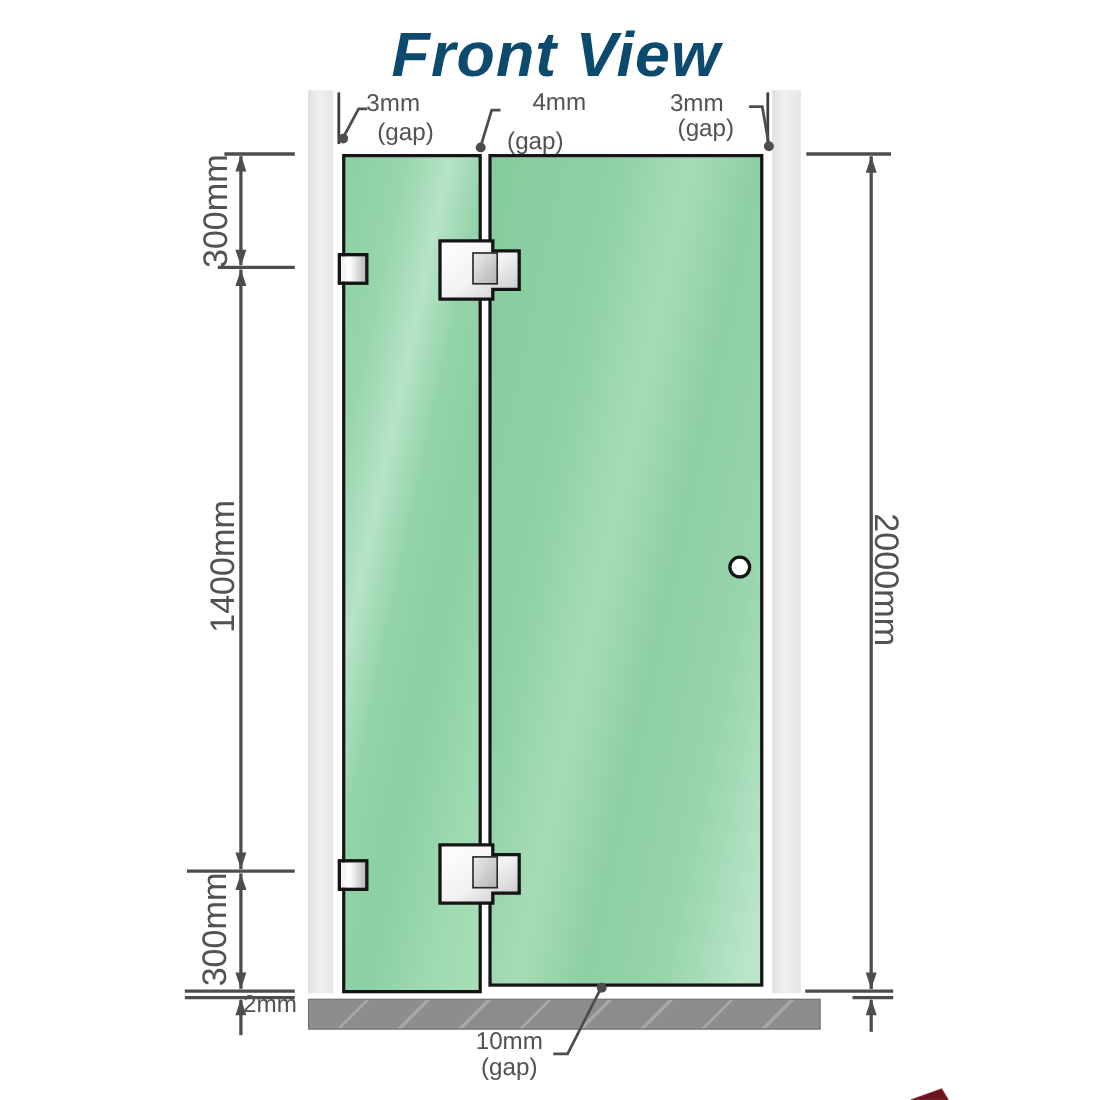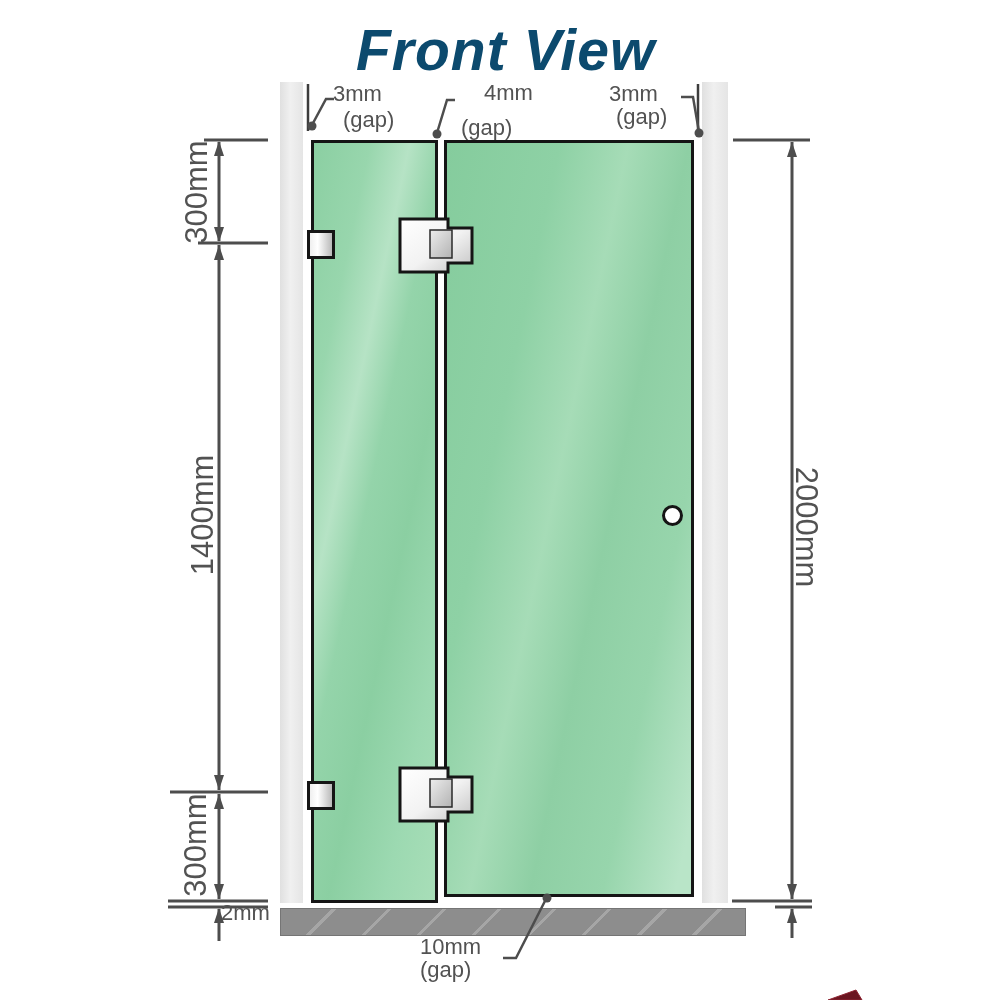--- a/index.html
+++ b/index.html
@@ -28,21 +28,21 @@
   #wall-bracket-bottom{top:781px;}
   #door-knob{left:662px;top:505px;width:21px;height:21px;border-radius:50%;
     border:3px solid #151515;background:#ffffff;box-sizing:border-box;}
   .hlabel{position:absolute;color:#525252;line-height:1;white-space:nowrap;}
   .fs-big{font-size:22px;}
   .fs-small{font-size:22px;}
   .vlabel{position:absolute;color:#525252;font-size:31px;line-height:1;white-space:nowrap;
     transform:translate(-50%,-50%) rotate(-90deg);}
   .vlabel-cw{position:absolute;color:#525252;font-size:31px;line-height:1;white-space:nowrap;
     transform:translate(-50%,-50%) rotate(90deg);}
-  #label-gap-bottom{left:420px;top:936px;width:86px;text-align:left;}
+  #label-gap-bottom{left:420px;top:936px;width:86px;text-align:center;}
   #label-gap-bottom .fs-small{display:block;margin-top:1px;}
   #dim-svg{left:0;top:0;}
 </style>
 </head>
 <body>
 
 <div class="abs" id="diagram-title">Front View</div>
 
 <div class="abs wall-channel" id="left-wall-channel"></div>
 <div class="abs wall-channel" id="right-wall-channel"></div>

